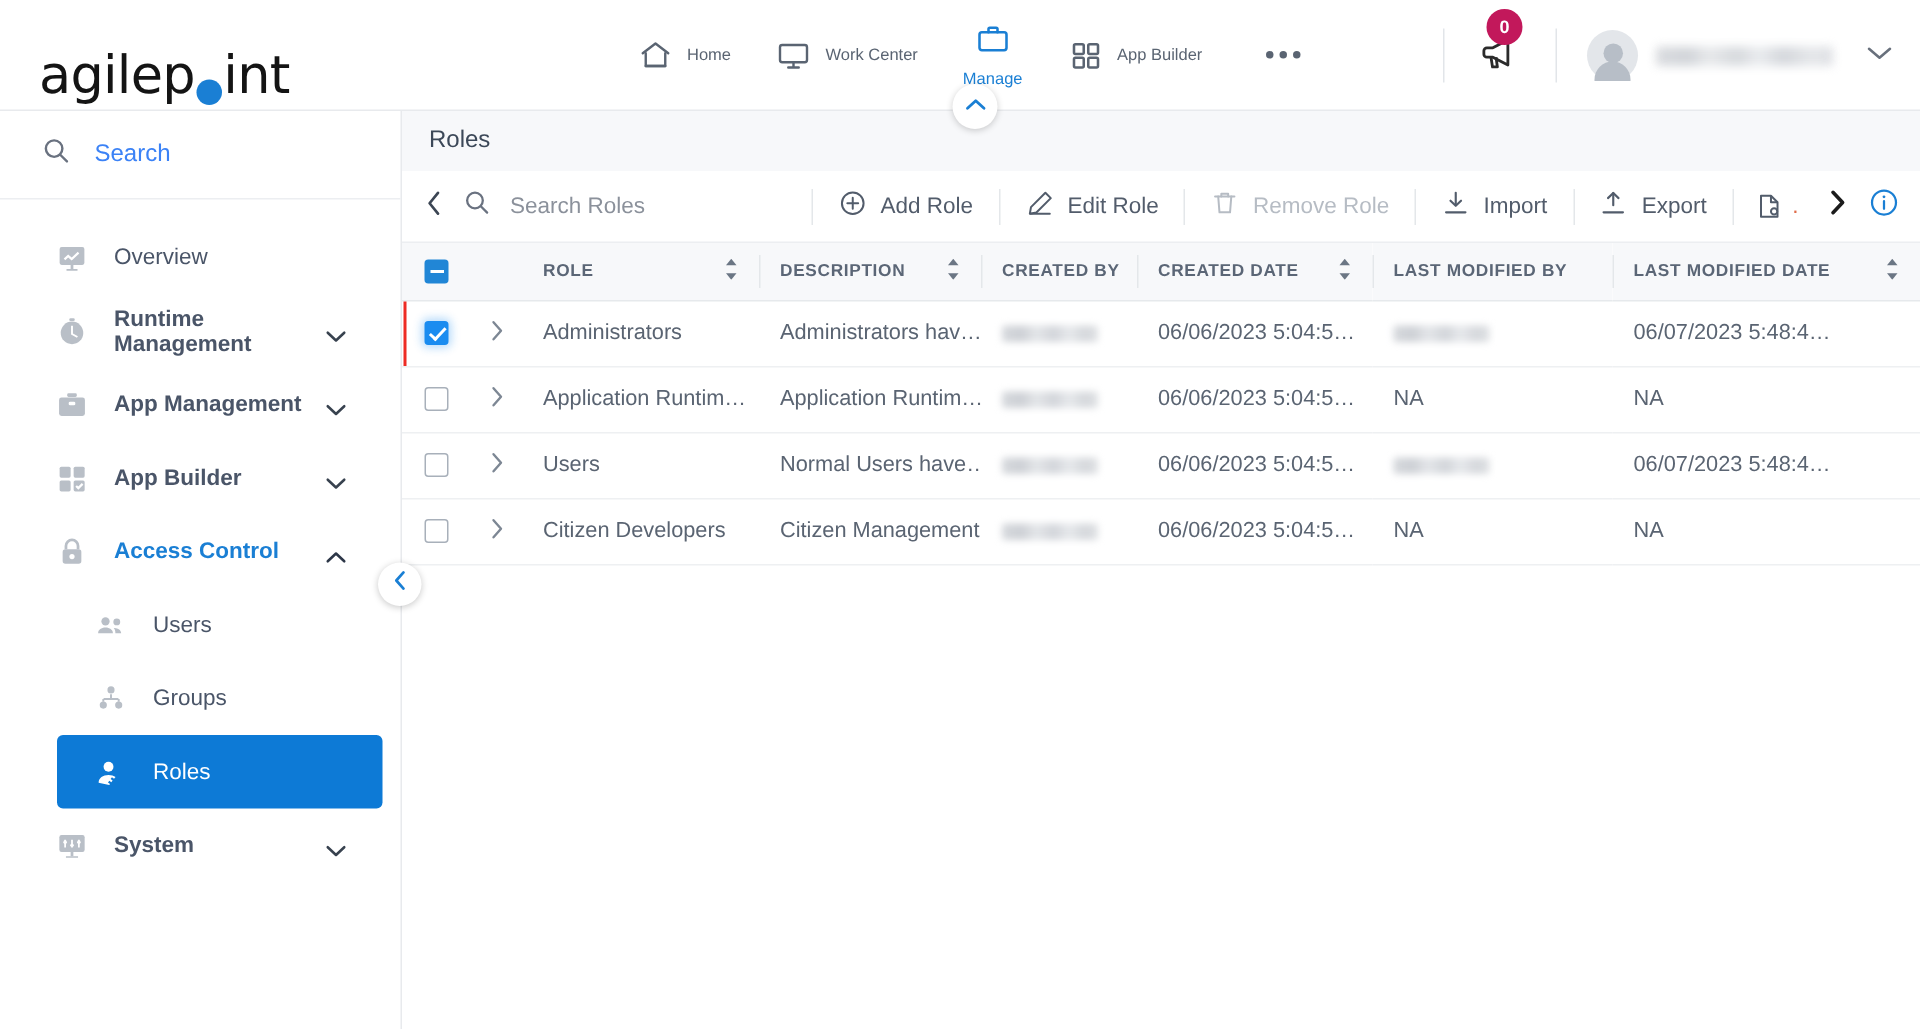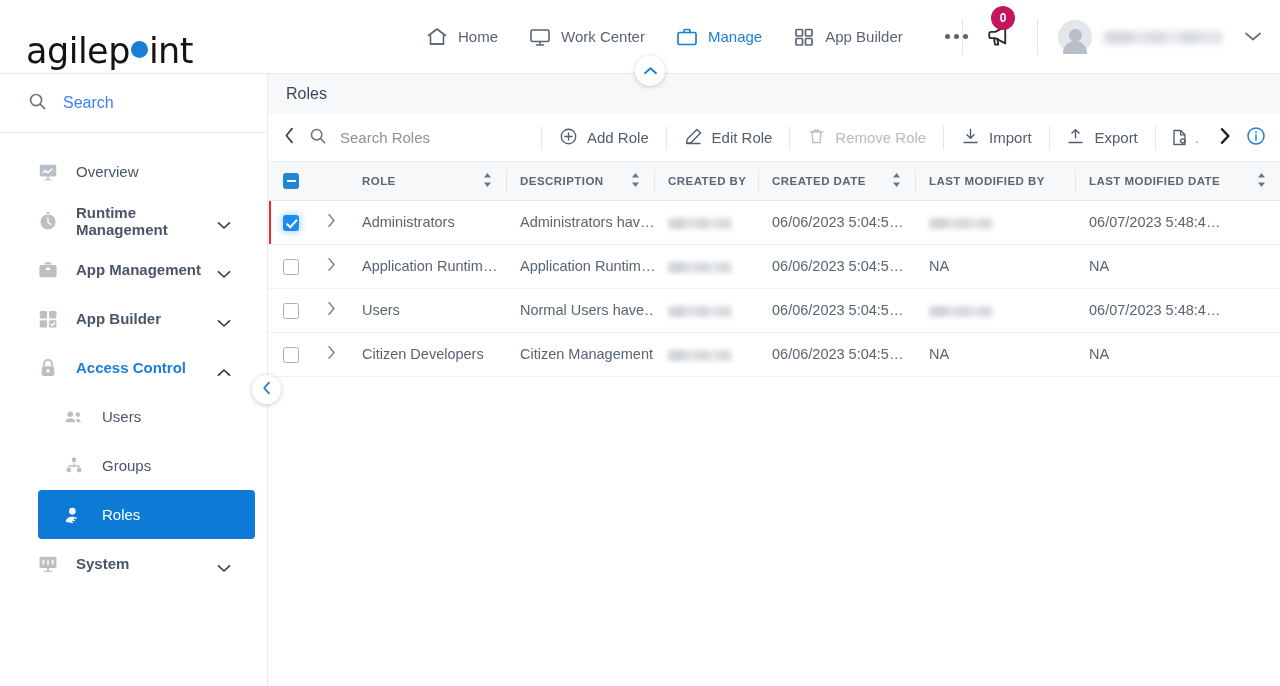--- a/index.html
+++ b/index.html
@@ -11,31 +11,31 @@
     color: #4a5568;
   }
   #app { position: relative; width: 1280px; height: 686px; }
 
   
   .topbar {
     position: absolute; top: 0; left: 0; width: 1280px; height: 74px;
     background: #fff; display: flex; align-items: center;
     border-bottom: 1px solid #e8eaed;
   }
-  .logo { margin-left: 26px; display: flex; align-items: center;
+  .logo { margin-left: 26px; display: flex; align-items: flex-end;
     font-size: 35px; letter-spacing: -0.5px; color: #141414; font-weight: 400; margin-top: 28px; }
   .logo .l-a { font-family: "DejaVu Sans", sans-serif; }
   .logo-dot {
     display: inline-block; width: 17px; height: 17px; border-radius: 50%;
     background: #1a7fd4; margin: 0 1px; position: relative; top: -1px;
   }
   .nav { display: flex; align-items: center; margin-left: 232px; gap: 30px; }
   .nav-item { display: flex; align-items: center; gap: 9px; cursor: pointer;
-    font-size: 15px; color: #5a6472; }
-  .nav-item.active { color: #1a7fd4; }
+    font-size: 11px; color: #5a6472; }
+  .nav-item.active { color: #1a7fd4; flex-direction: column; }
   .nav-ic { width: 24px; height: 24px; display: block; }
   .nav-dots { display: flex; gap: 4px; align-items: center; margin-left: 12px; cursor: pointer; }
   .nav-dots i { width: 5px; height: 5px; border-radius: 50%; background: #5a6472; display: block; }
 
   .topright { position: absolute; right: 18px; top: 0; height: 74px;
     display: flex; align-items: center; gap: 0; }
   .tr-divider { width: 1px; height: 36px; background: #e2e5e9; }
   .bell-wrap { position: relative; padding: 0 22px; cursor: pointer; }
   .badge {
     position: absolute; top: -14px; left: 28px;

